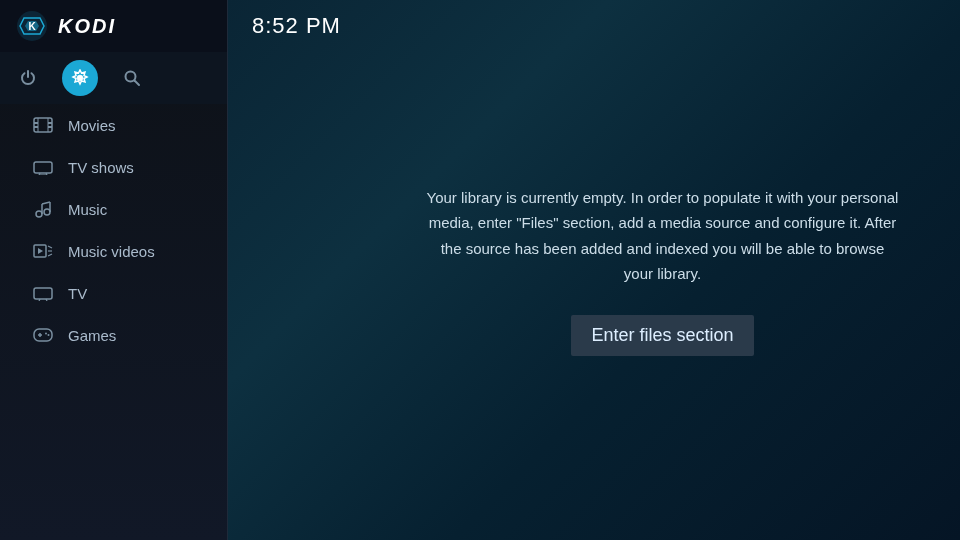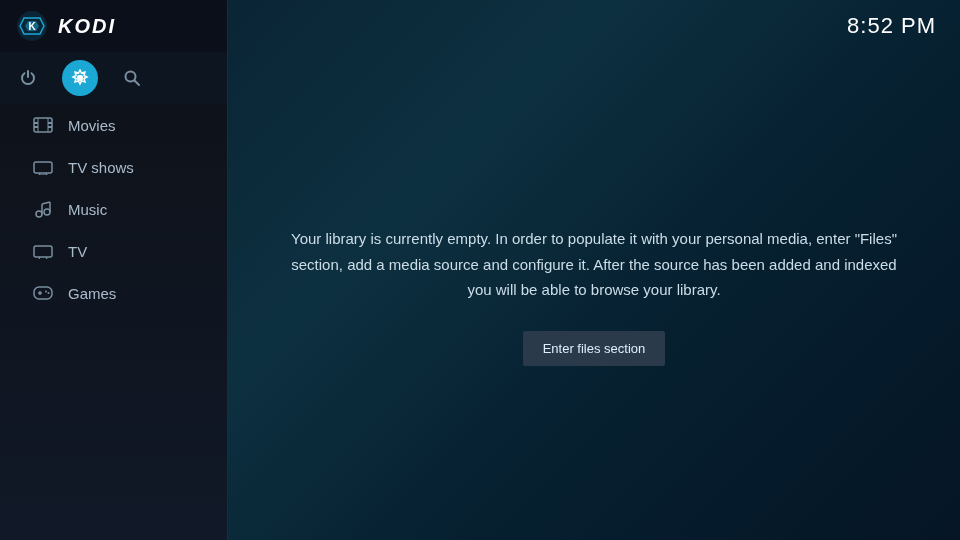--- a/index.html
+++ b/index.html
@@ -106,21 +106,21 @@
       font-size: 15px;
       font-weight: 400;
     }
 
     
     .main-content {
       flex: 1;
       height: 540px;
       background: linear-gradient(135deg, #0a2535 0%, #0d3040 30%, #062030 60%, #051525 100%);
       display: flex;
-      flex-direction: column;
+      flex-direction: row;
       position: relative;
     }
 
     .top-bar {
       display: flex;
       justify-content: flex-end;
       align-items: center;
       padding: 12px 24px;
       height: 52px;
     }
@@ -157,21 +157,21 @@
       gap: 16px;
       justify-content: center;
       align-items: center;
     }
 
     .btn-action {
       background: #2a3a4a;
       color: #ddeeff;
       border: none;
       padding: 10px 20px;
-      font-size: 13px;
+      font-size: 18px;
       cursor: pointer;
       border-radius: 2px;
       transition: background 0.2s;
       min-width: 120px;
     }
 
     
     svg {
       display: block;
     }
@@ -247,20 +247,32 @@
             <circle cx="5" cy="14" r="3" fill="none" stroke="#7a8fa0" stroke-width="1.5"></circle>
             <circle cx="13" cy="12" r="3" fill="none" stroke="#7a8fa0" stroke-width="1.5"></circle>
             <line x1="8" y1="14" x2="8" y2="4" stroke="#7a8fa0" stroke-width="1.5"></line>
             <line x1="8" y1="4" x2="16" y2="2" stroke="#7a8fa0" stroke-width="1.5"></line>
             <line x1="16" y1="2" x2="16" y2="12" stroke="#7a8fa0" stroke-width="1.5"></line>
           </svg>
       </span>
       <span class="nav-label">Music</span>
     </div>
 
+    <div class="nav-item">
+      <span class="nav-icon">
+        <svg width="20" height="16" viewBox="0 0 20 16">
+            <rect x="1" y="2" width="12" height="12" rx="1" fill="none" stroke="#7a8fa0" stroke-width="1.5"></rect>
+            <polygon points="5,5 5,11 10,8" fill="#7a8fa0"></polygon>
+            <line x1="15" y1="3" x2="19" y2="5" stroke="#7a8fa0" stroke-width="1.2"></line>
+            <line x1="15" y1="8" x2="19" y2="8" stroke="#7a8fa0" stroke-width="1.2"></line>
+            <line x1="15" y1="13" x2="19" y2="11" stroke="#7a8fa0" stroke-width="1.2"></line>
+          </svg>
+      </span>
+      <span class="nav-label">Music videos</span>
+    </div>
 
     <div class="nav-item">
       <span class="nav-icon">
         <svg width="20" height="16" viewBox="0 0 20 16">
             <rect x="1" y="3" width="18" height="11" rx="2" fill="none" stroke="#7a8fa0" stroke-width="1.5"></rect>
             <line x1="7" y1="14" x2="6" y2="16" stroke="#7a8fa0" stroke-width="1.2"></line>
             <line x1="13" y1="14" x2="14" y2="16" stroke="#7a8fa0" stroke-width="1.2"></line>
           </svg>
       </span>
       <span class="nav-label">TV</span>

